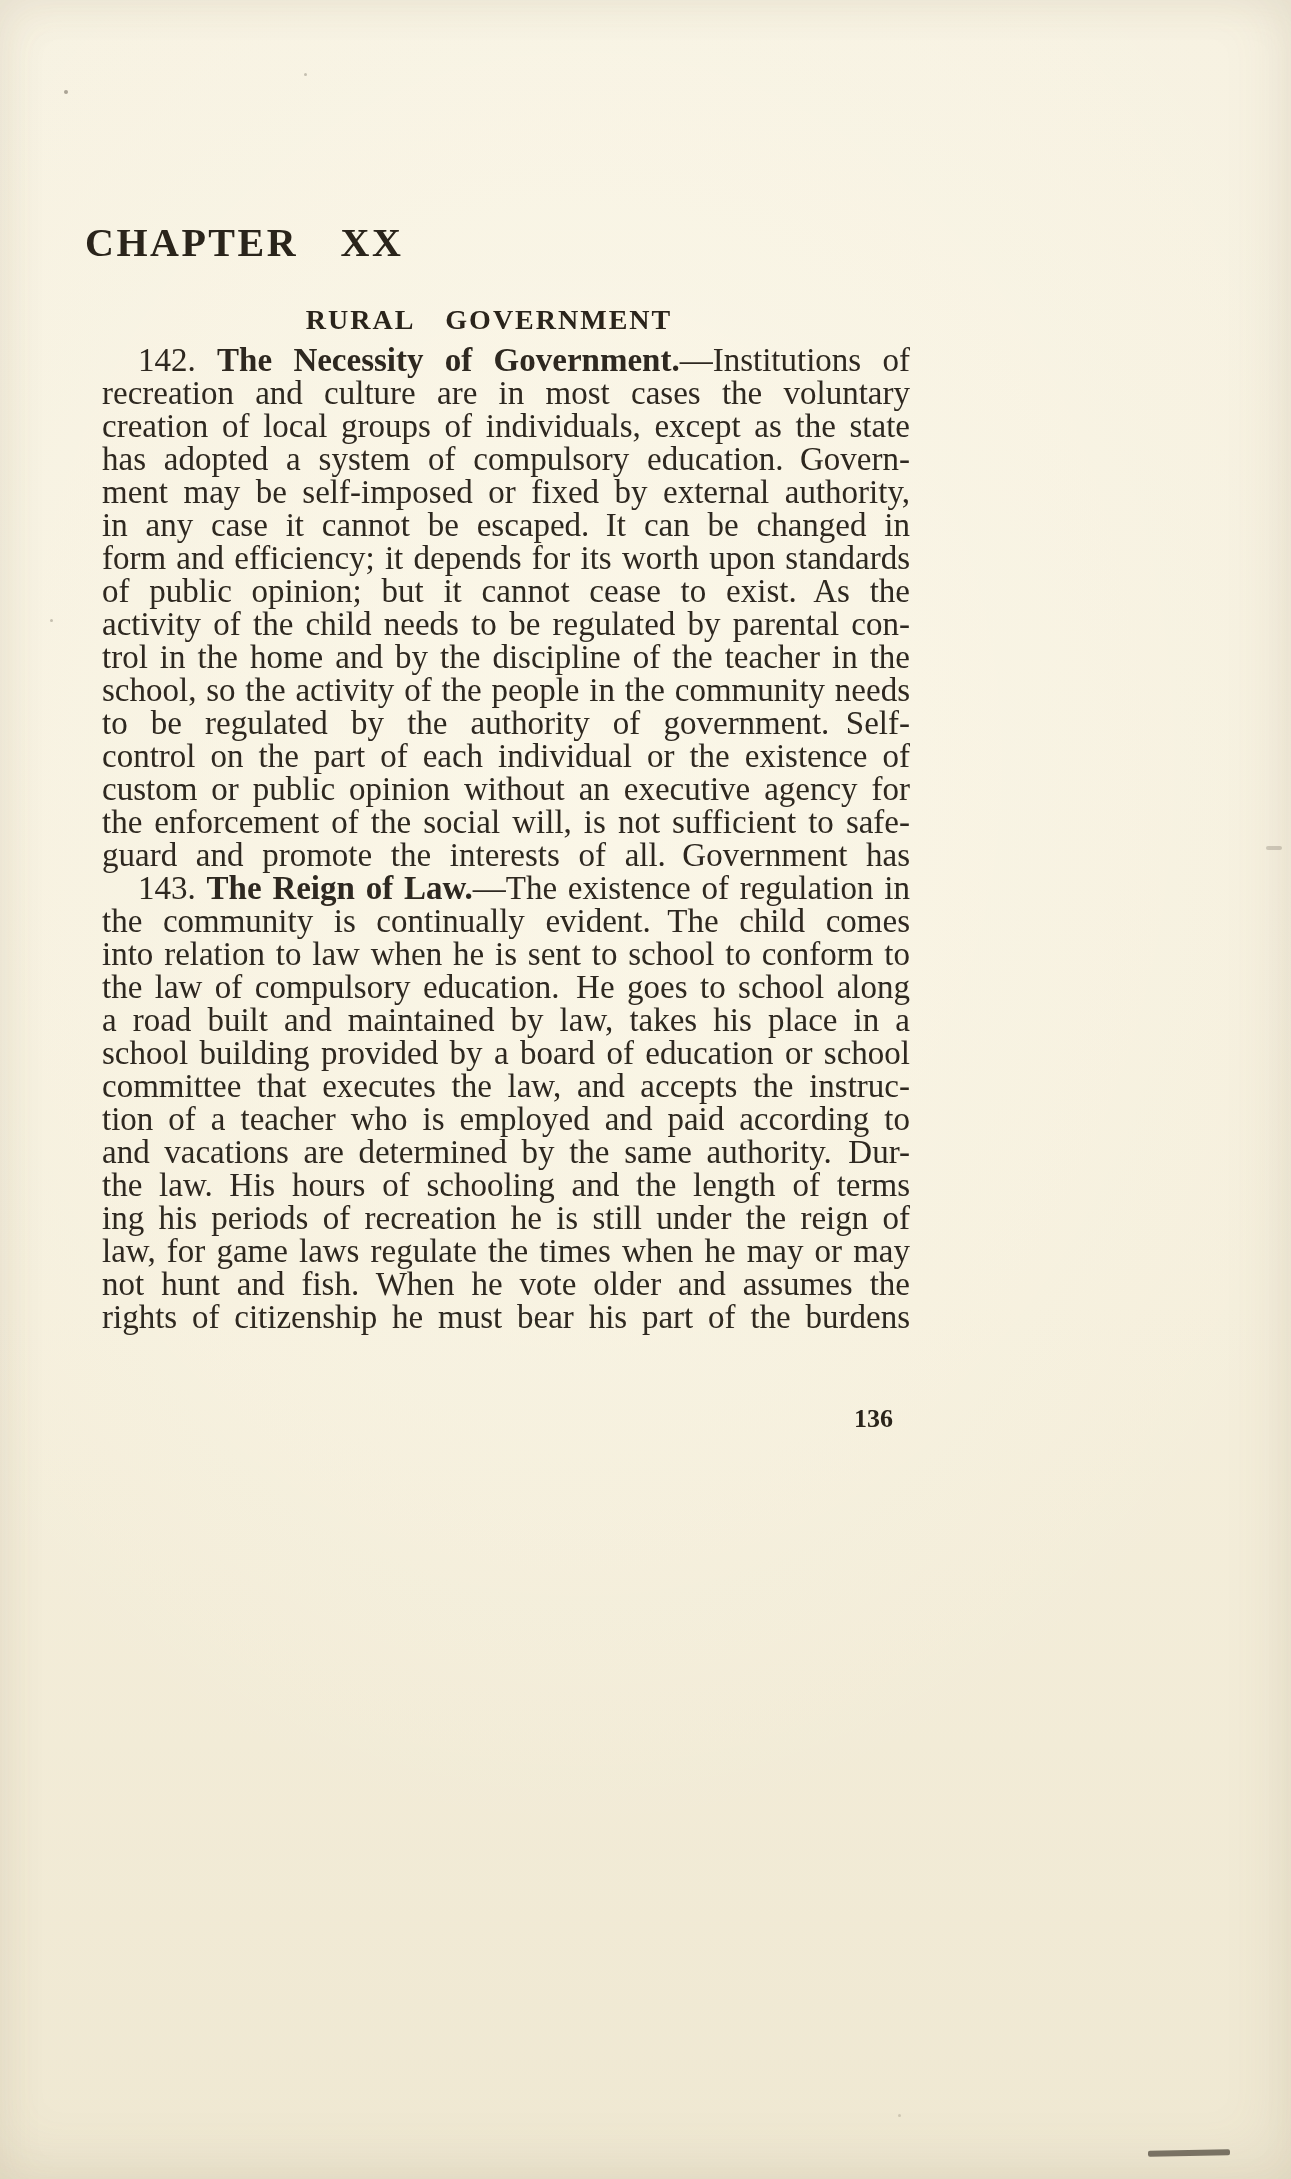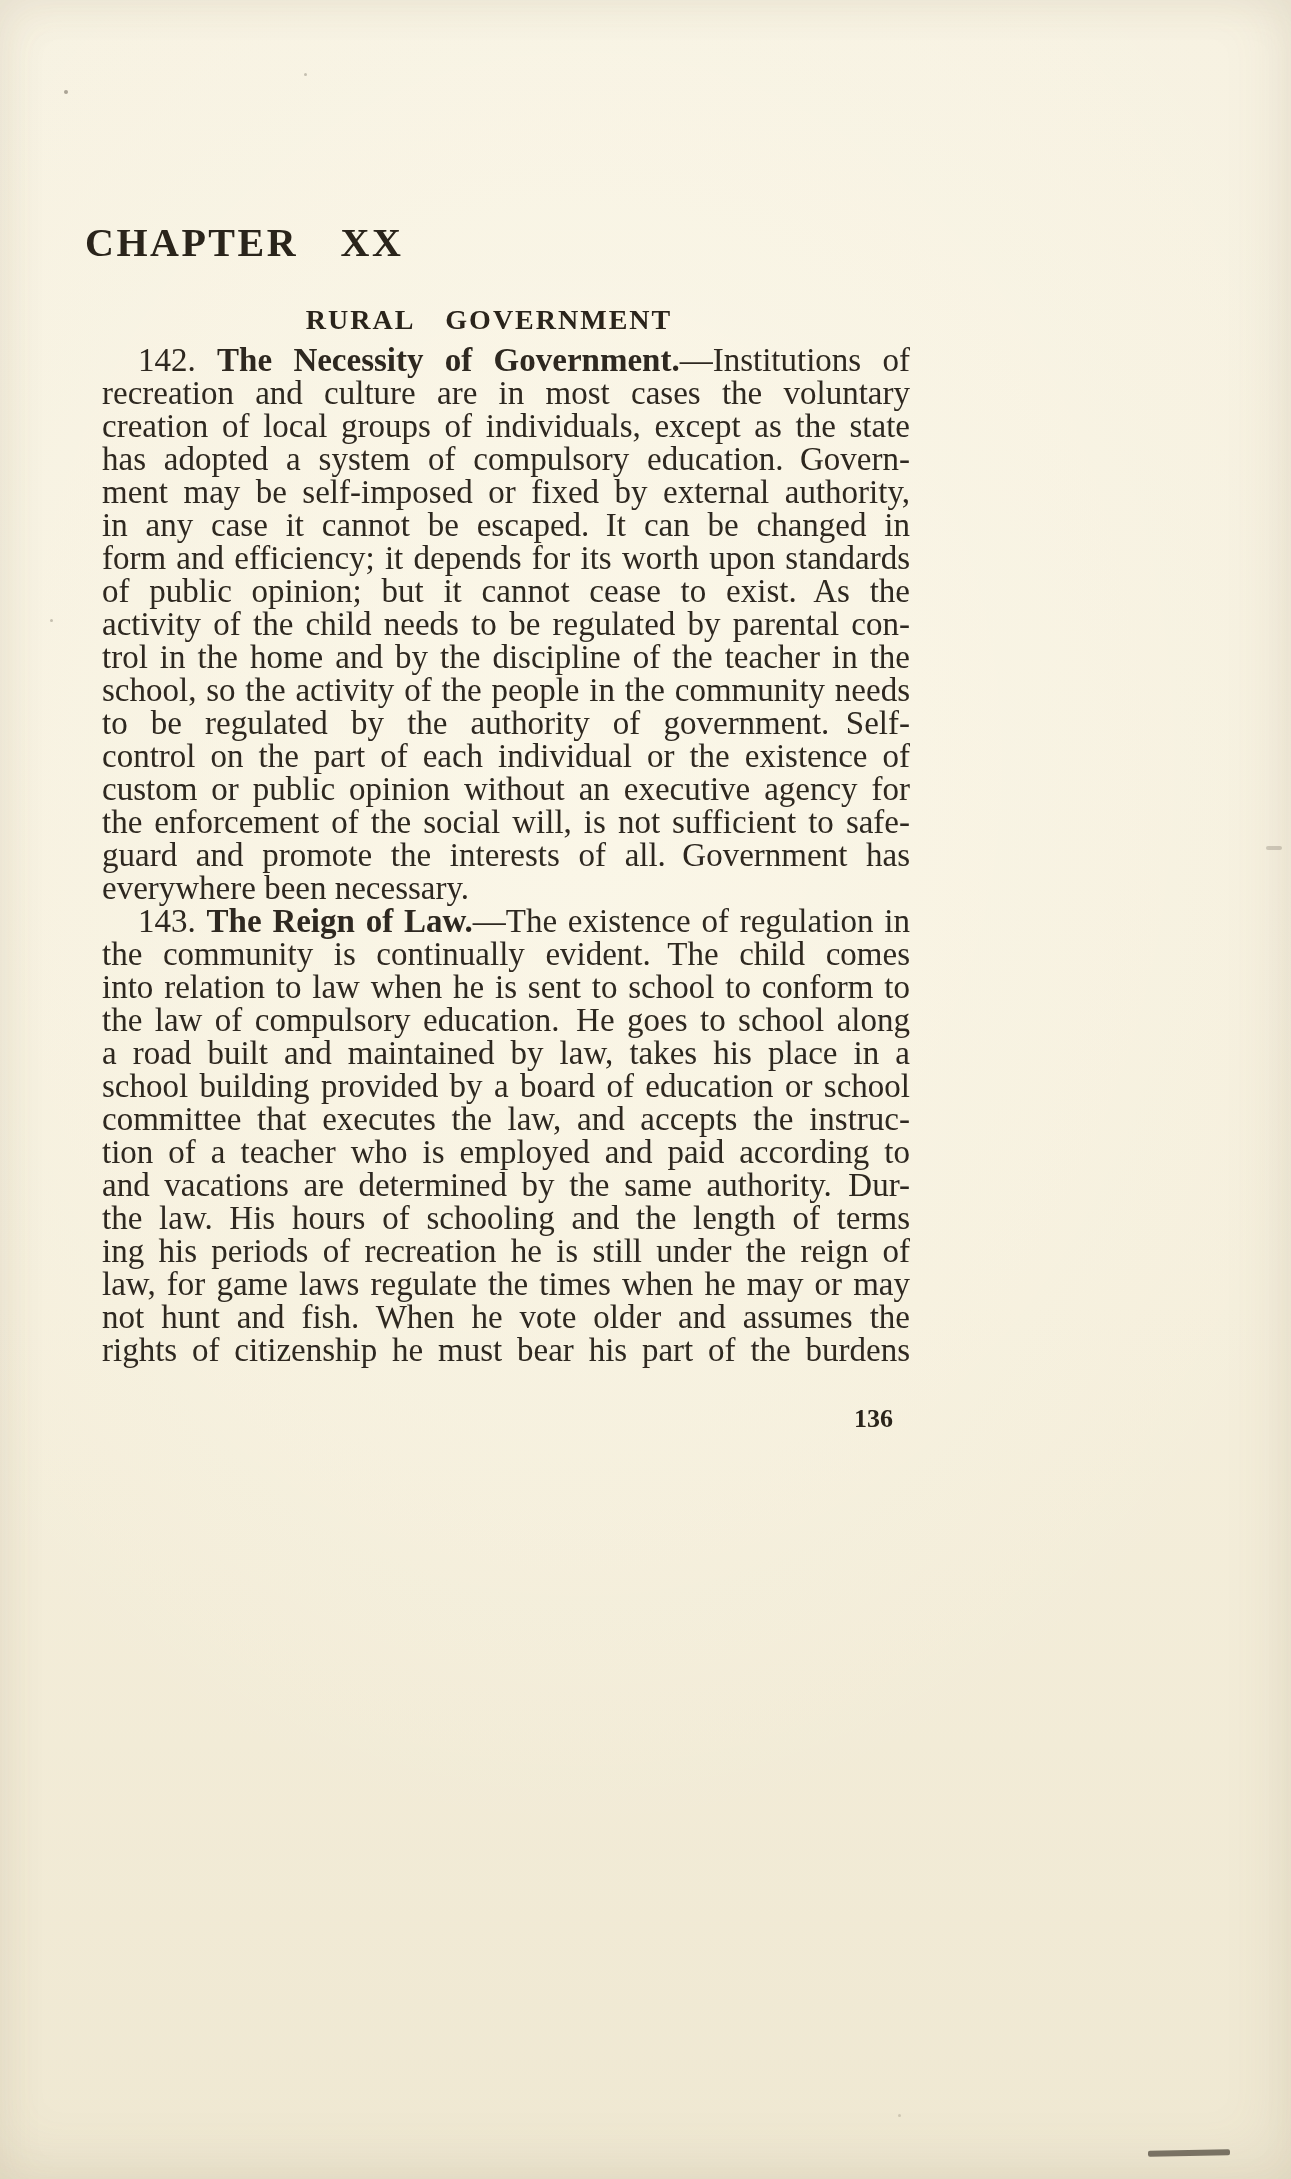--- a/index.html
+++ b/index.html
@@ -108,21 +108,20 @@
         <div class="line"><span class="regular">form and efficiency; it depends for its worth upon standards</span></div>
         <div class="line"><span class="regular">of public opinion; but it cannot cease to exist. As the</span></div>
         <div class="line"><span class="regular">activity of the child needs to be regulated by parental con-</span></div>
         <div class="line"><span class="regular">trol in the home and by the discipline of the teacher in the</span></div>
         <div class="line"><span class="regular">school, so the activity of the people in the community needs</span></div>
         <div class="line"><span class="regular">to be regulated by the authority of government. Self-</span></div>
         <div class="line"><span class="regular">control on the part of each individual or the existence of</span></div>
         <div class="line"><span class="regular">custom or public opinion without an executive agency for</span></div>
         <div class="line"><span class="regular">the enforcement of the social will, is not sufficient to safe-</span></div>
         <div class="line"><span class="regular">guard and promote the interests of all. Government has</span></div>
-        <div class="line no-justify"><span class="regular">everywhere been necessary.</span></div>
       </div>
       <div class="paragraph">
         <div class="line first-line"><span class="regular">143. </span><span class="bold">The Reign of Law.</span><span class="regular">—The existence of regulation in</span></div>
         <div class="line"><span class="regular">the community is continually evident. The child comes</span></div>
         <div class="line"><span class="regular">into relation to law when he is sent to school to conform to</span></div>
         <div class="line"><span class="regular">the law of compulsory education. He goes to school along</span></div>
         <div class="line"><span class="regular">a road built and maintained by law, takes his place in a</span></div>
         <div class="line"><span class="regular">school building provided by a board of education or school</span></div>
         <div class="line"><span class="regular">committee that executes the law, and accepts the instruc-</span></div>
         <div class="line"><span class="regular">tion of a teacher who is employed and paid according to</span></div>

